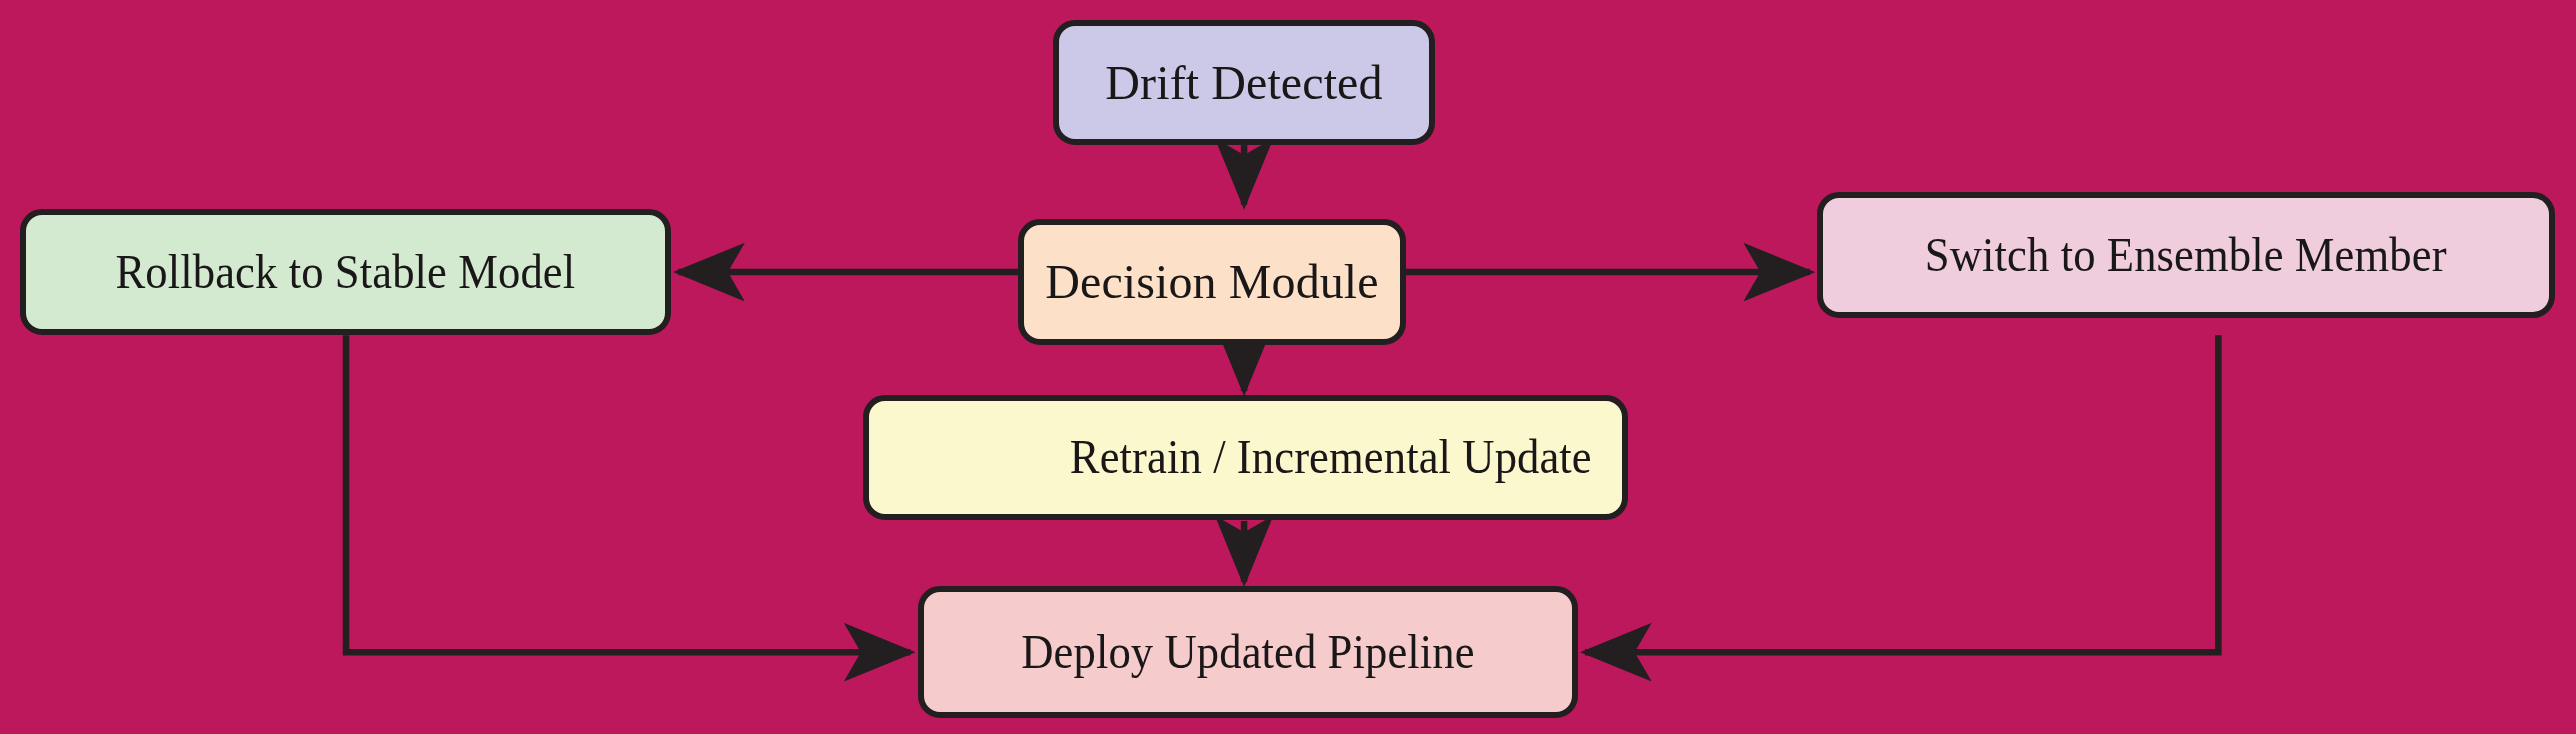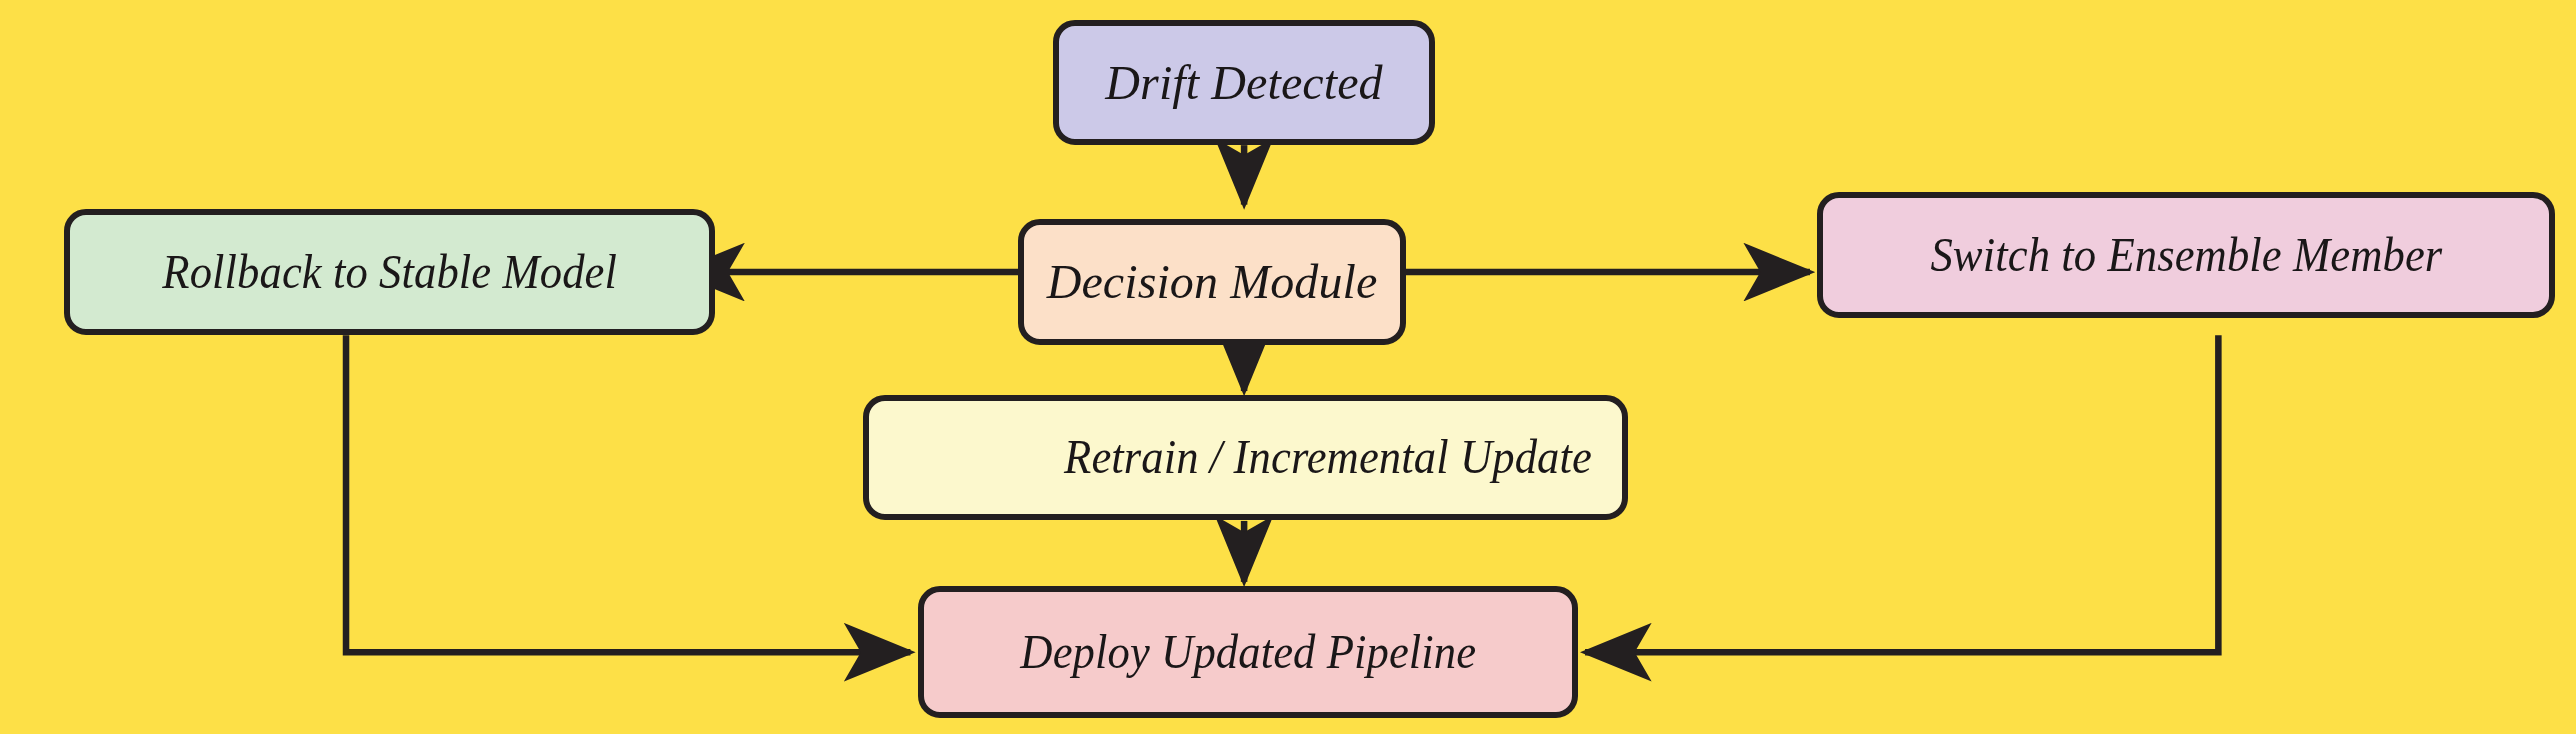--- a/index.html
+++ b/index.html
@@ -55,21 +55,21 @@
   #node-drift         { left: 1053px; top: 20.3px;  width: 382px;  height: 125px; }
   #node-rollback      { left: 20.3px;   top: 209px; width: 651px;  height: 126px; }
   #node-decision      { left: 1018px; top: 219px; width: 388px;  height: 126px; }
   #node-switch        { left: 1817px; top: 192px; width: 738px; height: 126px; }
   #node-retrain       { left: 863px; top: 395px; width: 765px; height: 125px; }
   #node-deploy        { left: 918px; top: 586px; width: 660px;  height: 132px; text-align: right; }
 </style>
 </head>
 <body style="background: rgb(255, 255, 255);">
 
-<div id="diagram-root" style="background: #fde047; font-style: italic;">
+<div id="diagram-root" style="background: #be185d;">
 
   <svg id="edge-layer" viewBox="0 0 3551 1013" width="2576" height="735" xmlns="http://www.w3.org/2000/svg">
     <defs>
       <marker id="arrowhead" markerWidth="11" markerHeight="9" refX="10.2" refY="4.5" orient="auto" markerUnits="strokeWidth">
         <path d="M0,0 L11,4.5 L0,9 L2.6,4.5 Z" fill="#231f20"></path>
       </marker>
     </defs>
 
     <g>
       <path d="M1715,200 L1715,282" stroke="#231f20" stroke-width="9" fill="none" marker-end="url(#arrowhead)"></path>
@@ -97,21 +97,21 @@
 
     <g>
       <path d="M3058,462 L3058,899 L2185,899" stroke="#231f20" stroke-width="9" fill="none" stroke-linejoin="miter" marker-end="url(#arrowhead)"></path>
     </g>
   </svg>
 
   <div class="node" id="node-drift" style="background-color: rgb(204, 201, 232); border-color: rgb(35, 31, 32); color: rgb(26, 23, 24);">
     <span class="node-label">Drift Detected</span>
   </div>
 
-  <div class="node narrow-text" id="node-rollback" style="background-color: rgb(211, 234, 208); border-color: rgb(35, 31, 32); color: rgb(26, 23, 24); margin-left: 44px;">
+  <div class="node narrow-text" id="node-rollback" style="background-color: rgb(211, 234, 208); border-color: rgb(35, 31, 32); color: rgb(26, 23, 24);">
     <span class="node-label">Rollback to Stable Model</span>
   </div>
 
   <div class="node" id="node-decision" style="background-color: rgb(252, 224, 200); border-color: rgb(35, 31, 32); color: rgb(26, 23, 24);">
     <span class="node-label">Decision Module</span>
   </div>
 
   <div class="node narrow-text" id="node-switch" style="background-color: rgb(240, 205, 221); border-color: rgb(35, 31, 32); color: rgb(26, 23, 24);">
     <span class="node-label">Switch to Ensemble Member</span>
   </div>

